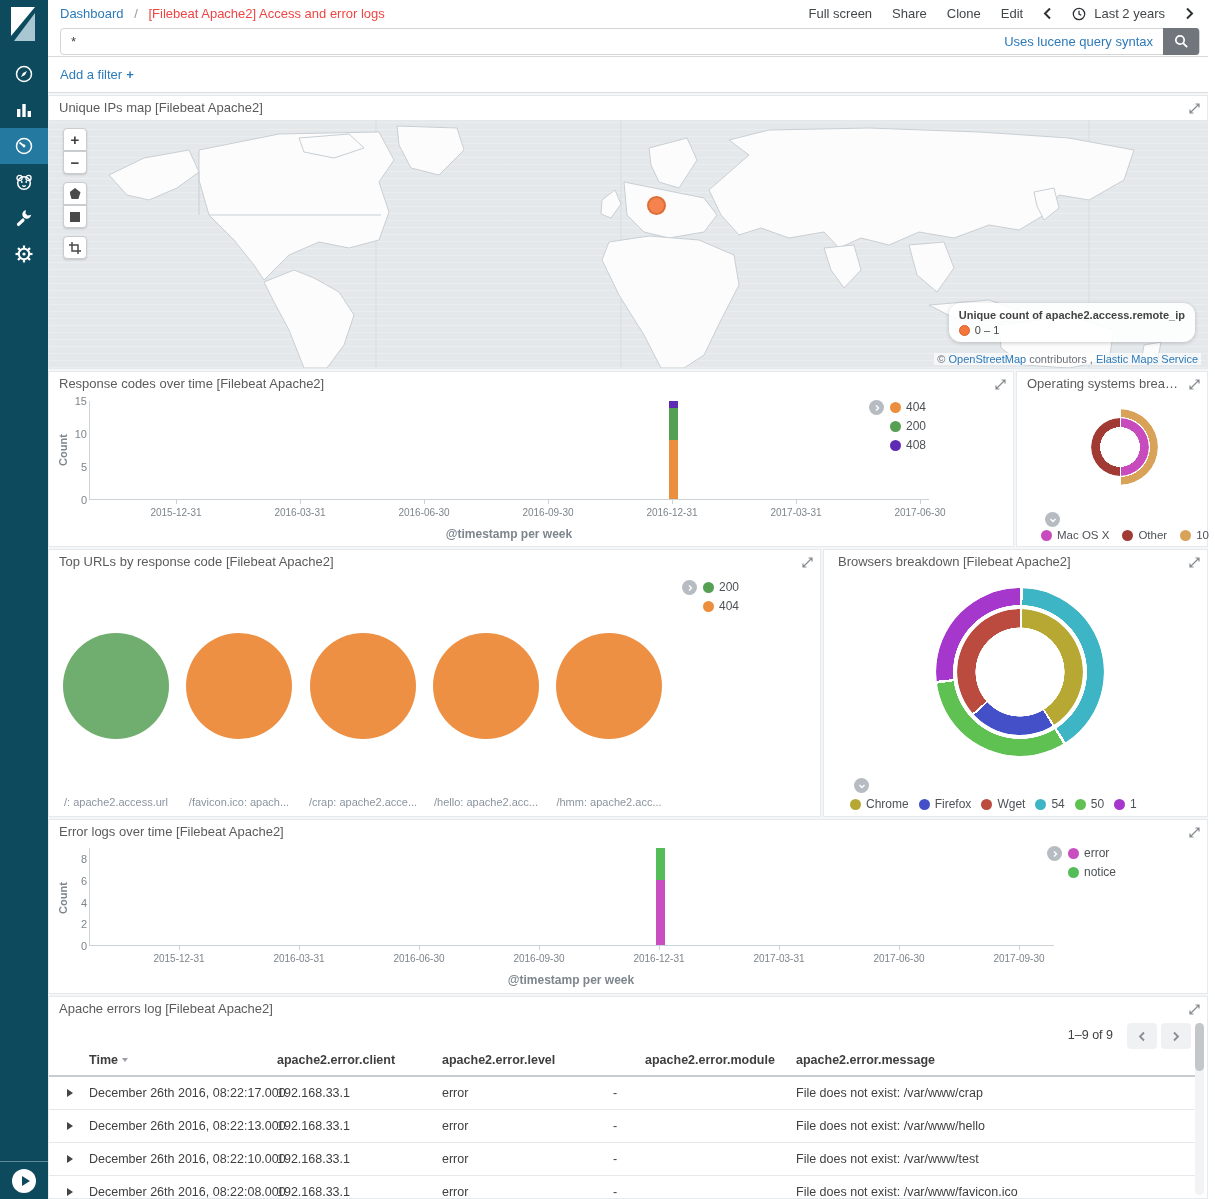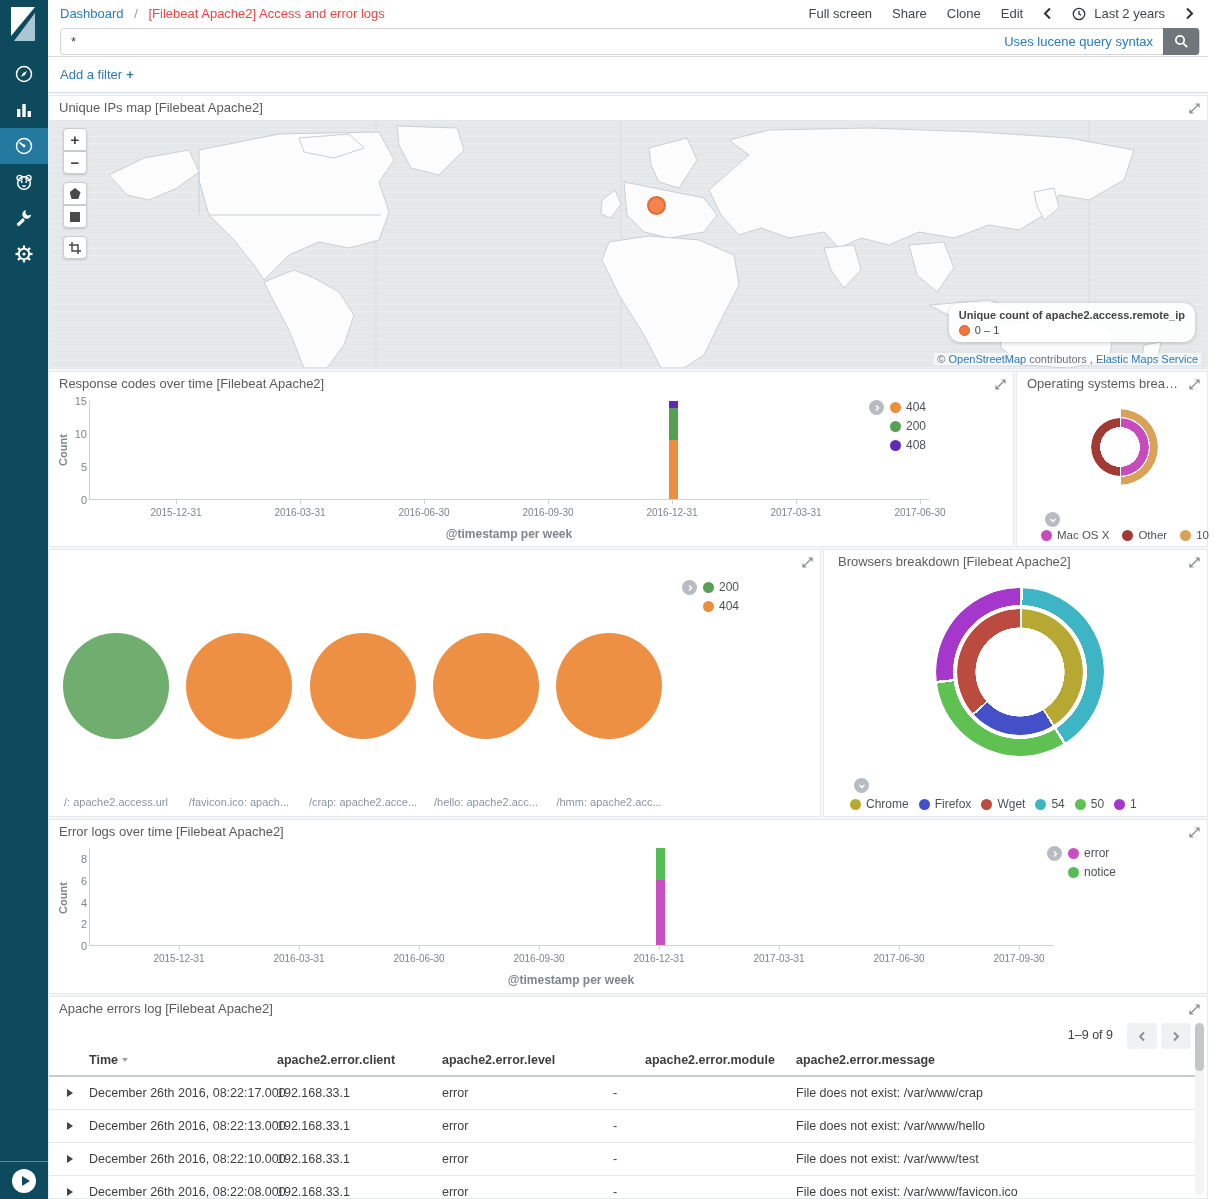--- a/index.html
+++ b/index.html
@@ -348,20 +348,21 @@
             </li>
           <li class="legend-item" style="font-size:11.5px;">
               <span class="dot" style="background-color: rgb(216, 163, 89);"></span>
               <span>10</span>
             </li>
         </ul>
       </div>
     </div>
 
     <div class="panel" style="left:0;top:456px;width:773px;height:268px;">
+      <div class="ptitle">Top URLs by response code [Filebeat Apache2]</div>
       <svg class="expand-ic" viewBox="0 0 11 11">
           <path d="M1 10 L10 1 M6.5 1 H10 V4.5 M1 6.5 V10 H4.5" fill="none" stroke="#868b90" stroke-width="1.2"></path>
         </svg>
       <div class="legend-v" style="left:633px;top:30px;">
         <span class="chev-circle">
             <svg width="8" height="8" viewBox="0 0 8 8">
               <path d="M3 1.5 L5.5 4 L3 6.5" fill="none" stroke="#fff" stroke-width="1.4"></path>
             </svg>
           </span>
         <ul>

